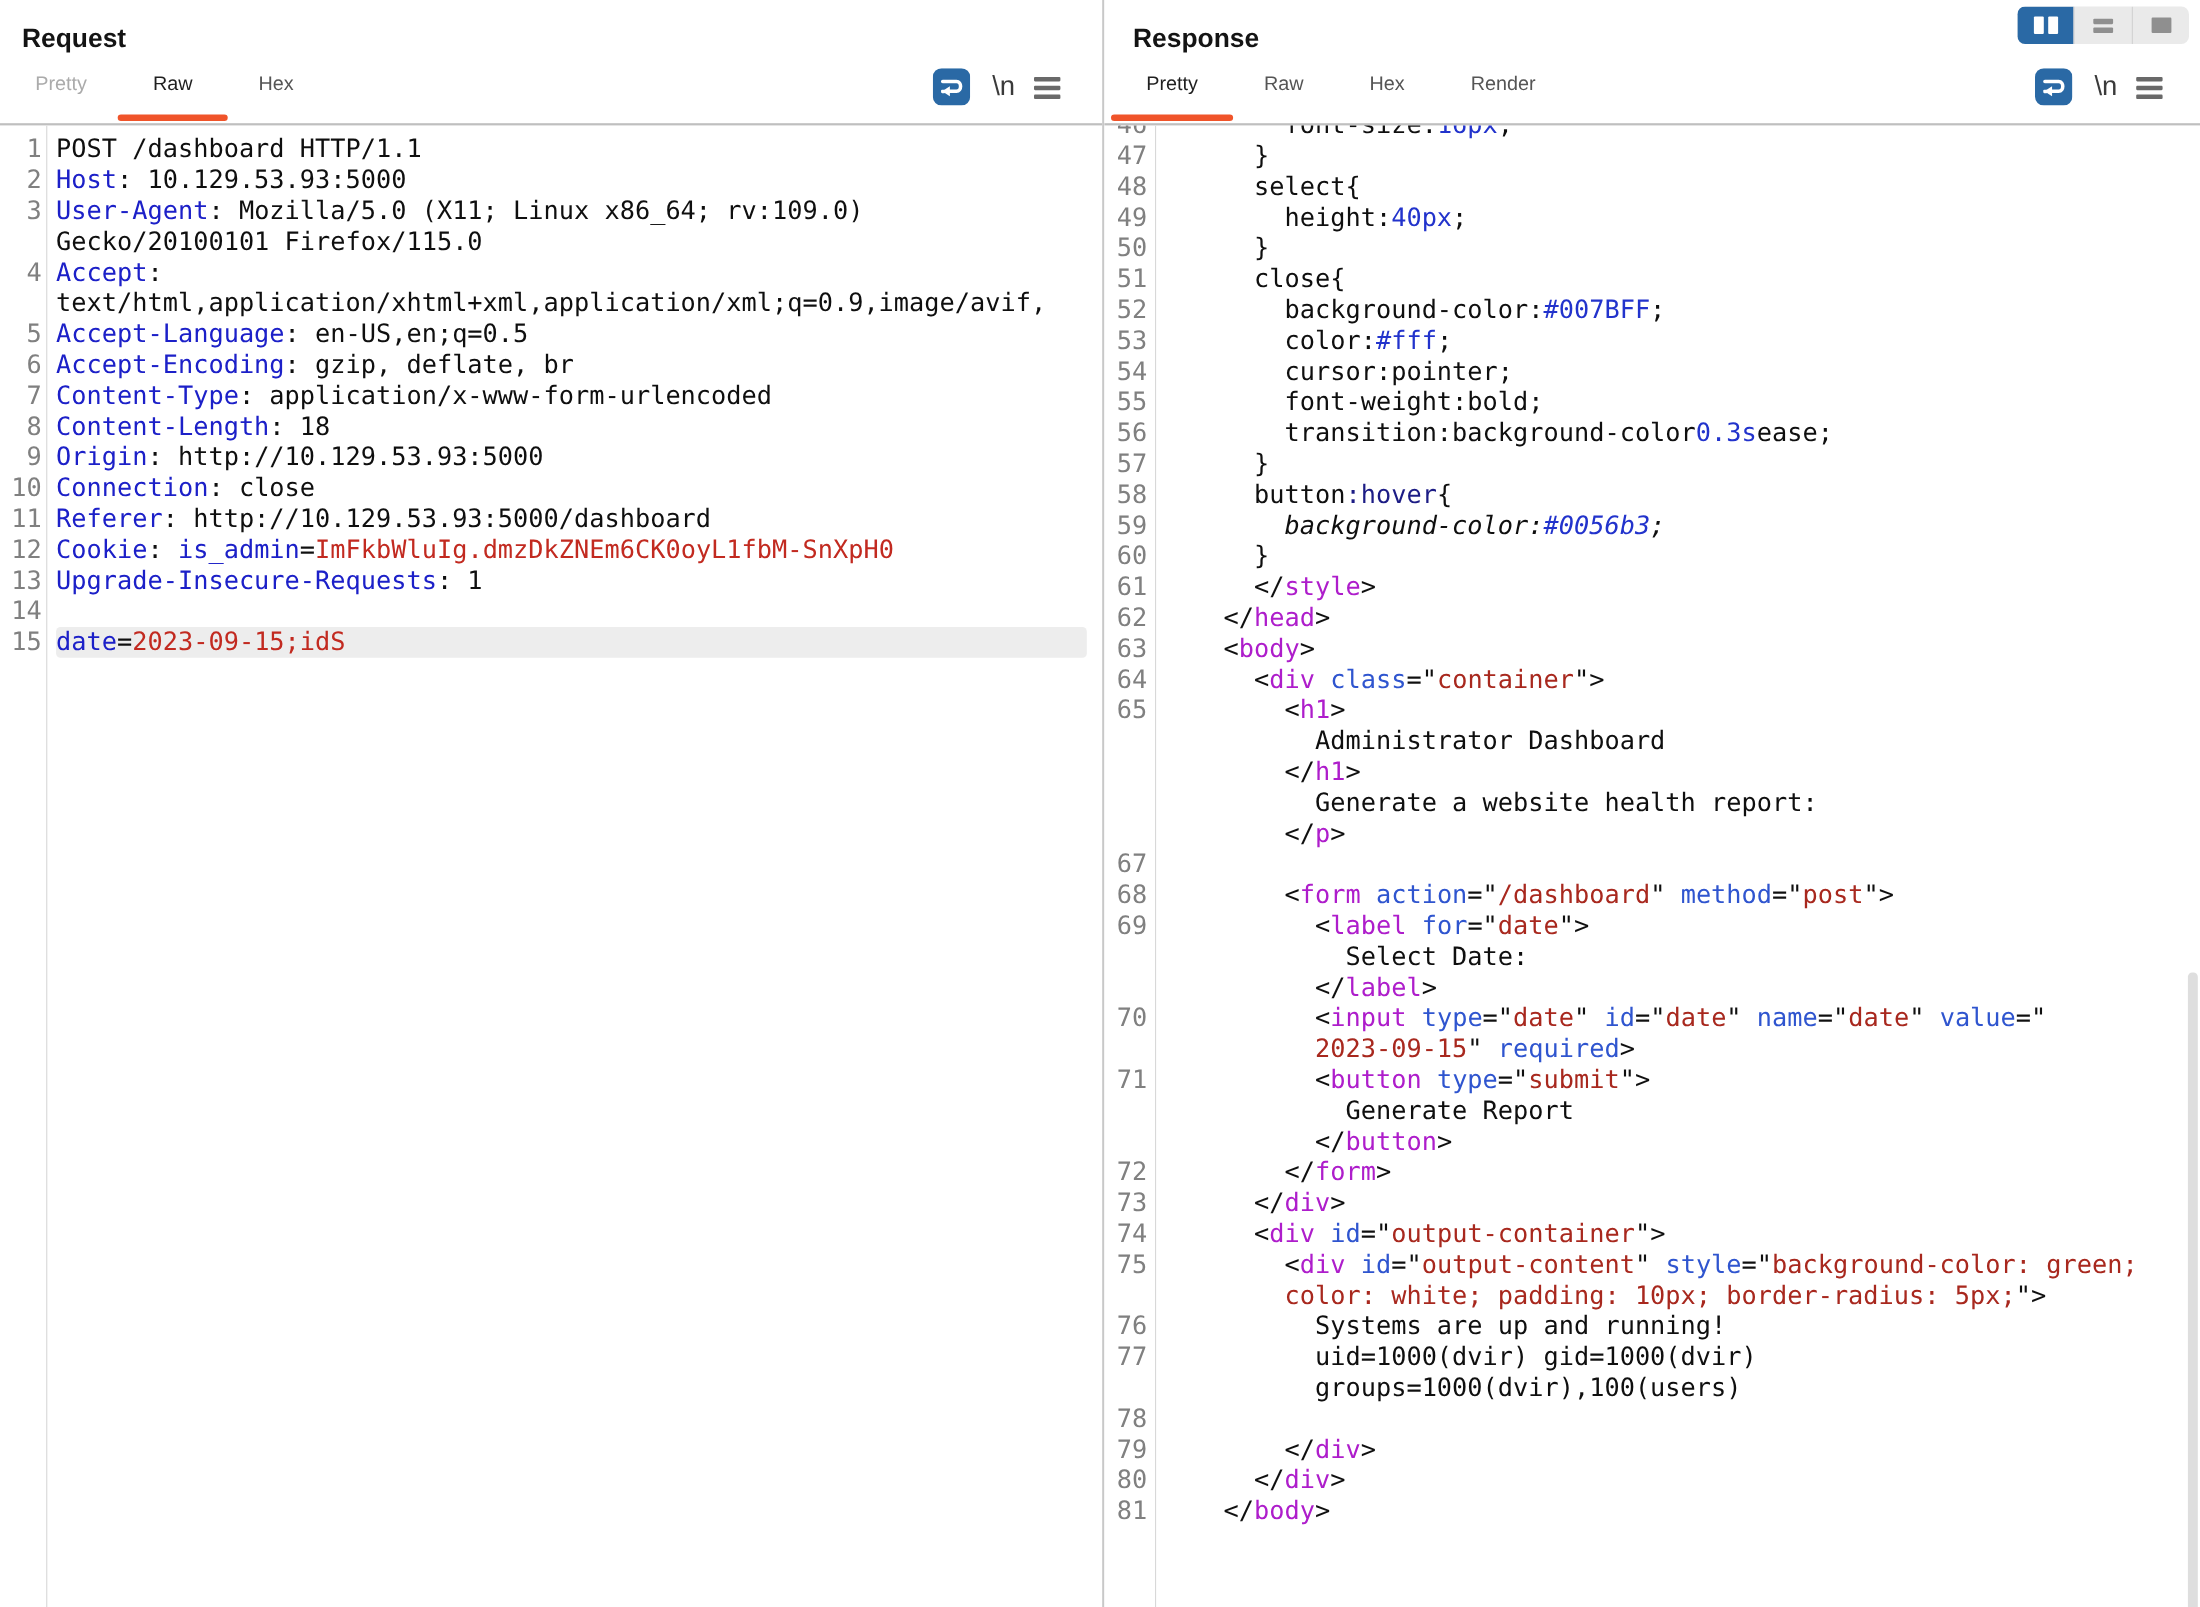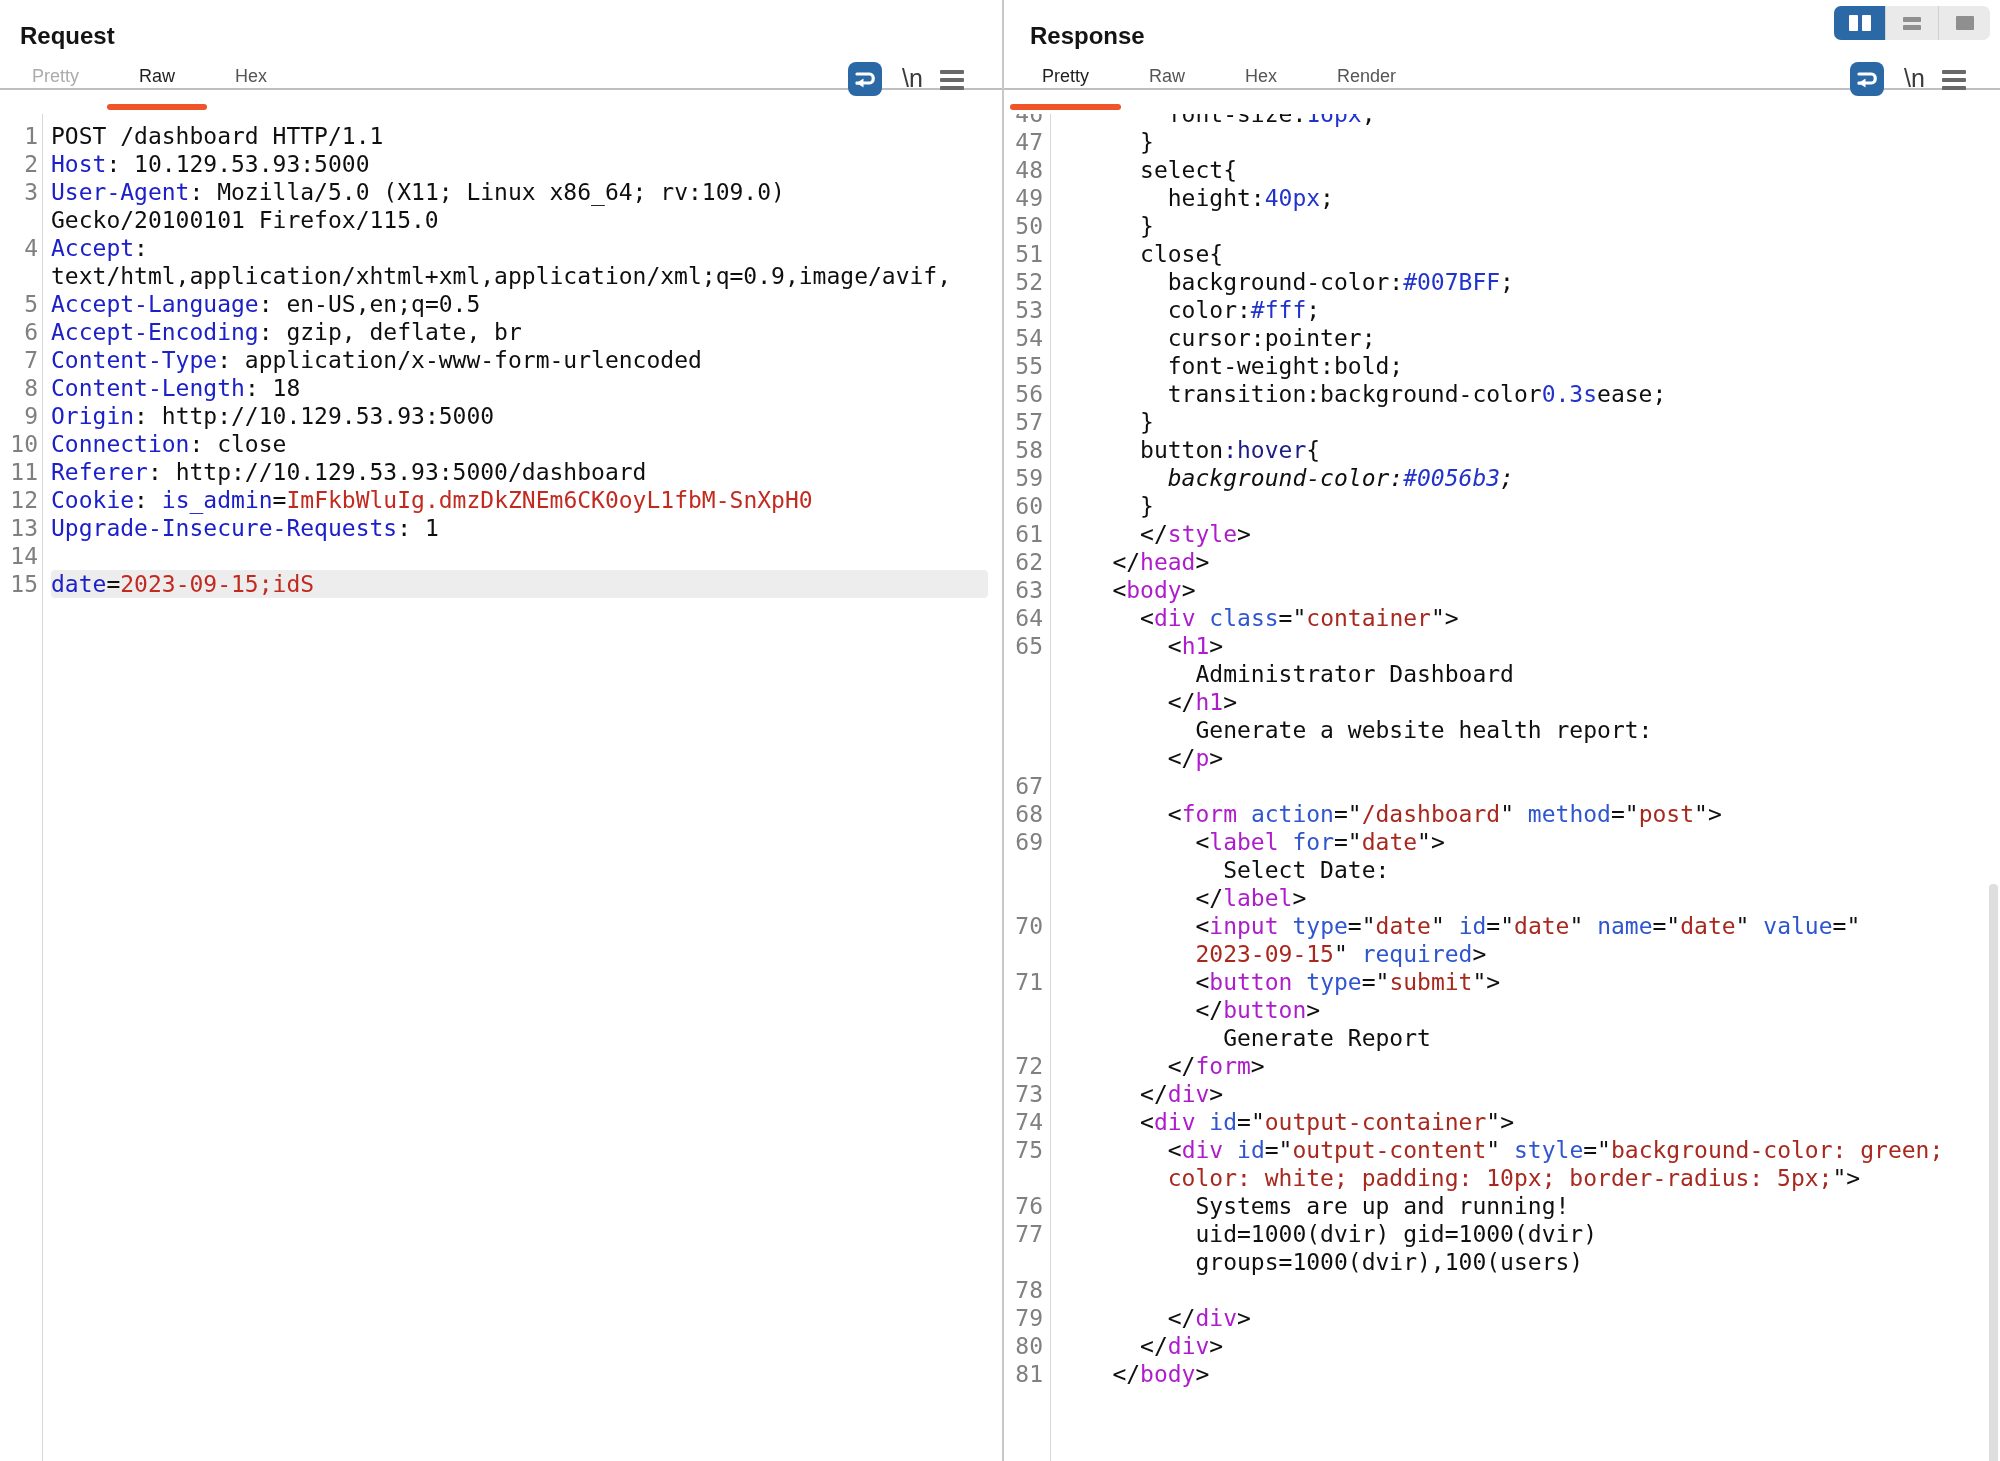--- a/index.html
+++ b/index.html
@@ -7,21 +7,21 @@
     --divider:#c8c8c8; --gutter-line:#d8d8d8; --tabbar-line:#bfbfbf;
   }
   *{margin:0;padding:0;box-sizing:border-box}
   html,body{width:2000px;height:1461px;background:#fff;overflow:hidden;
     font-family:"Liberation Sans", sans-serif;}
   .panel{position:absolute;top:0;bottom:0;background:#fff;}
   #request-panel{left:0;width:1002px;}
   #response-panel{left:1004px;width:996px;}
   .vdivider{position:absolute;top:0;bottom:0;left:1002px;width:2px;background:var(--divider);}
 
-  .panel-header{position:relative;height:90px;border-bottom:2px solid var(--tabbar-line);}
+  .panel-header{position:relative;height:114px;border-bottom:2px solid var(--tabbar-line);}
   .panel-title{position:absolute;top:22px;left:20px;font-size:24px;font-weight:bold;color:#141414;}
   #response-panel .panel-title{left:26px;}
   .tabbar{position:absolute;left:0;right:0;top:56px;height:56px;padding-left:30px;white-space:nowrap;}
   #response-panel .tabbar{padding-left:36px;}
   .tab{display:inline-block;position:relative;margin-right:56px;font-size:18px;line-height:40px;
     padding:0 2px;color:#555;cursor:default;}
   .tab.active{color:#1f1f1f;}
   .tab.disabled{color:#ababab;}
   .tab.active::after{content:"";position:absolute;left:-30px;right:-30px;top:48px;height:6px;
     border-radius:3px;background:var(--accent);}
@@ -182,22 +182,22 @@
         <div class="crow"><span class="lnum"></span><span class="ltext" style="padding-left: 10ch;"><span class="c-p">Generate a website health report:</span></span></div>
         <div class="crow"><span class="lnum"></span><span class="ltext" style="padding-left: 8ch;"><span class="c-p">&lt;/</span><span class="c-t">p</span><span class="c-p">&gt;</span></span></div>
         <div class="crow"><span class="lnum">67</span><span class="ltext"></span></div>
         <div class="crow"><span class="lnum">68</span><span class="ltext" style="padding-left: 8ch;"><span class="c-p">&lt;</span><span class="c-t">form</span><span class="c-p"> </span><span class="c-a">action</span><span class="c-p">="</span><span class="c-w">/dashboard</span><span class="c-p">" </span><span class="c-a">method</span><span class="c-p">="</span><span class="c-w">post</span><span class="c-p">"&gt;</span></span></div>
         <div class="crow"><span class="lnum">69</span><span class="ltext" style="padding-left: 10ch;"><span class="c-p">&lt;</span><span class="c-t">label</span><span class="c-p"> </span><span class="c-a">for</span><span class="c-p">="</span><span class="c-w">date</span><span class="c-p">"&gt;</span></span></div>
         <div class="crow"><span class="lnum"></span><span class="ltext" style="padding-left: 12ch;"><span class="c-p">Select Date:</span></span></div>
         <div class="crow"><span class="lnum"></span><span class="ltext" style="padding-left: 10ch;"><span class="c-p">&lt;/</span><span class="c-t">label</span><span class="c-p">&gt;</span></span></div>
         <div class="crow"><span class="lnum">70</span><span class="ltext" style="padding-left: 10ch;"><span class="c-p">&lt;</span><span class="c-t">input</span><span class="c-p"> </span><span class="c-a">type</span><span class="c-p">="</span><span class="c-w">date</span><span class="c-p">" </span><span class="c-a">id</span><span class="c-p">="</span><span class="c-w">date</span><span class="c-p">" </span><span class="c-a">name</span><span class="c-p">="</span><span class="c-w">date</span><span class="c-p">" </span><span class="c-a">value</span><span class="c-p">="</span></span></div>
         <div class="crow"><span class="lnum"></span><span class="ltext" style="padding-left: 10ch;"><span class="c-w">2023-09-15</span><span class="c-p">" </span><span class="c-a">required</span><span class="c-p">&gt;</span></span></div>
         <div class="crow"><span class="lnum">71</span><span class="ltext" style="padding-left: 10ch;"><span class="c-p">&lt;</span><span class="c-t">button</span><span class="c-p"> </span><span class="c-a">type</span><span class="c-p">="</span><span class="c-w">submit</span><span class="c-p">"&gt;</span></span></div>
+        <div class="crow"><span class="lnum"></span><span class="ltext" style="padding-left: 12ch;"><span class="c-p">Generate Report</span></span></div>
         <div class="crow"><span class="lnum"></span><span class="ltext" style="padding-left: 10ch;"><span class="c-p">&lt;/</span><span class="c-t">button</span><span class="c-p">&gt;</span></span></div>
-        <div class="crow"><span class="lnum"></span><span class="ltext" style="padding-left: 12ch;"><span class="c-p">Generate Report</span></span></div>
         <div class="crow"><span class="lnum">72</span><span class="ltext" style="padding-left: 8ch;"><span class="c-p">&lt;/</span><span class="c-t">form</span><span class="c-p">&gt;</span></span></div>
         <div class="crow"><span class="lnum">73</span><span class="ltext" style="padding-left: 6ch;"><span class="c-p">&lt;/</span><span class="c-t">div</span><span class="c-p">&gt;</span></span></div>
         <div class="crow"><span class="lnum">74</span><span class="ltext" style="padding-left: 6ch;"><span class="c-p">&lt;</span><span class="c-t">div</span><span class="c-p"> </span><span class="c-a">id</span><span class="c-p">="</span><span class="c-w">output-container</span><span class="c-p">"&gt;</span></span></div>
         <div class="crow"><span class="lnum">75</span><span class="ltext" style="padding-left: 8ch;"><span class="c-p">&lt;</span><span class="c-t">div</span><span class="c-p"> </span><span class="c-a">id</span><span class="c-p">="</span><span class="c-w">output-content</span><span class="c-p">" </span><span class="c-a">style</span><span class="c-p">="</span><span class="c-w">background-color: green;</span></span></div>
         <div class="crow"><span class="lnum"></span><span class="ltext" style="padding-left: 8ch;"><span class="c-w">color: white; padding: 10px; border-radius: 5px;</span><span class="c-p">"&gt;</span></span></div>
         <div class="crow"><span class="lnum">76</span><span class="ltext" style="padding-left: 10ch;"><span class="c-p">Systems are up and running!</span></span></div>
         <div class="crow"><span class="lnum">77</span><span class="ltext" style="padding-left: 10ch;"><span class="c-p">uid=1000(dvir) gid=1000(dvir)</span></span></div>
         <div class="crow"><span class="lnum"></span><span class="ltext" style="padding-left: 10ch;"><span class="c-p">groups=1000(dvir),100(users)</span></span></div>
         <div class="crow"><span class="lnum">78</span><span class="ltext"></span></div>
         <div class="crow"><span class="lnum">79</span><span class="ltext" style="padding-left: 8ch;"><span class="c-p">&lt;/</span><span class="c-t">div</span><span class="c-p">&gt;</span></span></div>

